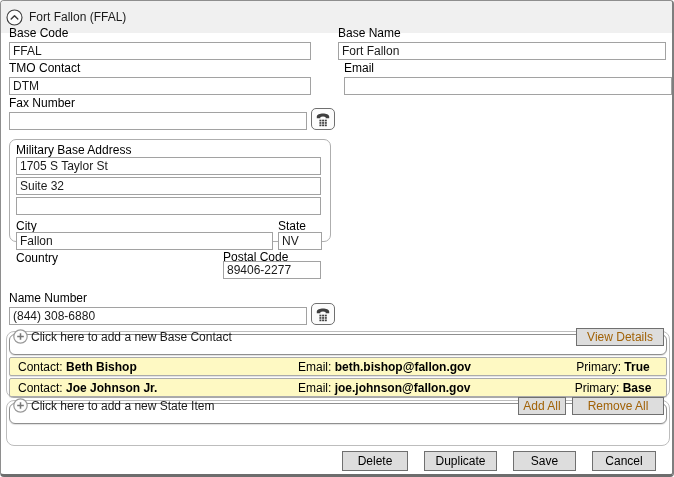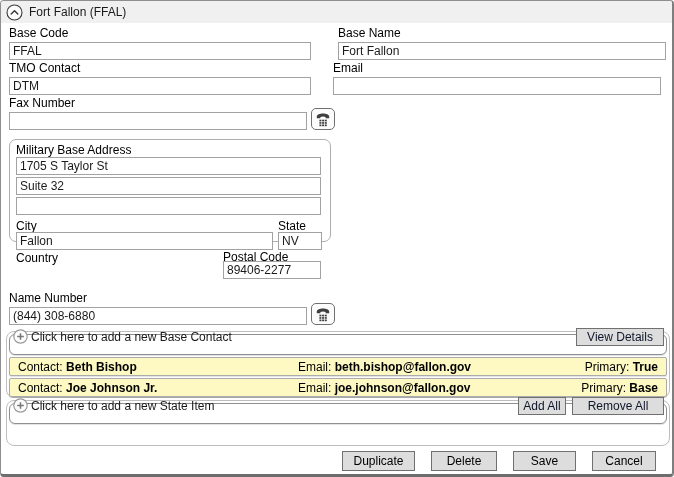--- a/index.html
+++ b/index.html
@@ -6,35 +6,35 @@
   html, body { width: 674px; height: 477px; background: #fff; }
   body { font-family: "Liberation Sans", sans-serif; font-size: 12px; color: #000; }
 
   .window {
     position: relative; width: 674px; height: 477px; background: #fff;
     border: 1px solid #8e8e8e; border-right: 2px solid #7e7e7e; border-bottom: 3px solid #6d6d6d;
     border-radius: 4px; overflow: hidden;
   }
 
   
-  .header { position: absolute; left: 0; top: 0; right: 0; height: 22px; background: #f0f0f0;
+  .header { position: absolute; left: 0; top: 0; right: 0; height: 32px; background: #f0f0f0;
             display: flex; align-items: center; gap: 6px; padding-left: 5px; cursor: default; }
   .expander-btn { width: 17px; height: 17px; display: inline-flex; background: transparent; border: 0; }
   .header .title { color: #1a1a1a; }
 
   
   .fg { position: absolute; }
   .flabel { display: block; margin-bottom: 2px; line-height: 13px; }
   .tbox { width: 100%; height: 18px; border: 1px solid #a2a2a2; border-radius: 0;
           padding: 0 3px; font: inherit; color: #1a1a1a; background: #fff; display: block; }
 
   #fg-base-code  { left: 8px;   top: 26px; width: 302px; }
   #fg-base-name  { left: 337px; top: 26px; width: 328px; }
   #fg-tmo        { left: 8px;   top: 61px; width: 302px; }
-  #fg-email      { left: 332px; top: 61px; width: 328px; }
+  #fg-email      { left: 343px; top: 61px; width: 328px; }
   #fg-fax        { left: 8px;   top: 96px; width: 298px; }
   #fg-phone      { left: 8px;   top: 291px; width: 298px; }
 
   .dial-btn { position: absolute; width: 24px; height: 22px; border: 1px solid #707070;
               border-radius: 5px; background: #fcfcfc; display: flex; align-items: center;
               justify-content: center; padding: 0; cursor: pointer; }
   #fax-dial   { left: 310px; top: 107px; }
   #phone-dial { left: 310px; top: 302px; }
 
   
@@ -64,31 +64,31 @@
                border-radius: 8px; padding: 2px; background: #fff; }
   #contacts-box { top: 330px; height: 67px; }
   #states-box   { top: 399px; height: 46px; }
 
   .add-row { height: 21px; border: 1px solid #8f8f8f; border-radius: 6px; background: #fff;
              display: flex; align-items: center; gap: 3px; padding: 0 2px 16px 3px;
              box-shadow: 0 1px 1px rgba(0,0,0,.12); cursor: pointer; }
   .add-row .add-text { flex: 1; color: #1a1a1a; }
 
   .small-btn { height: 18px; background: #ddd; border: 1px solid #707070; font: inherit;
-               color: #0f172a; padding: 0; cursor: pointer; }
+               color: #a16207; padding: 0; cursor: pointer; }
   .btn-view-details { width: 88px; }
   .btn-add-all { width: 48px; margin-right: 3px; }
   .btn-remove-all { width: 92px; }
 
   .item-row { height: 19px; margin-top: 2px; border: 1px solid #ababab; border-radius: 2px;
               background: #fef9c3; display: grid; grid-template-columns: 280px 270px 1fr;
               align-items: center; padding: 0 8px; box-shadow: 0 1px 1px rgba(0,0,0,.12);
               cursor: pointer; }
   .item-row .cell b { font-weight: bold; }
-  .item-row .cell-primary { text-align: right; }
+  .item-row .cell-primary { text-align: center; }
 
   
   #footer { position: absolute; top: 450px; right: 16px; display: flex; gap: 16px; }
   .action-btn { height: 20px; background: #ddd; border: 1px solid #707070; font: inherit;
                 color: #000; padding: 0; cursor: pointer; }
   #btn-duplicate { width: 73px; }
   #btn-delete { width: 66px; }
   #btn-save { width: 63px; }
   #btn-cancel { width: 64px; }
 </style>
@@ -208,19 +208,19 @@
         <line x1="7.5" y1="4.2" x2="7.5" y2="10.8" stroke="#777" stroke-width="1.5"></line>
         <line x1="4.2" y1="7.5" x2="10.8" y2="7.5" stroke="#777" stroke-width="1.5"></line>
       </svg>
       <span class="add-text">Click here to add a new State Item</span>
       <button class="small-btn btn-add-all">Add All</button>
       <button class="small-btn btn-remove-all">Remove All</button>
     </div>
   </div>
 
   <div id="footer">
+    <button class="action-btn" id="btn-delete">Delete</button>
     <button class="action-btn" id="btn-duplicate">Duplicate</button>
-    <button class="action-btn" id="btn-delete">Delete</button>
     <button class="action-btn" id="btn-save">Save</button>
     <button class="action-btn" id="btn-cancel">Cancel</button>
   </div>
 
 </div>
 
 </body></html>

